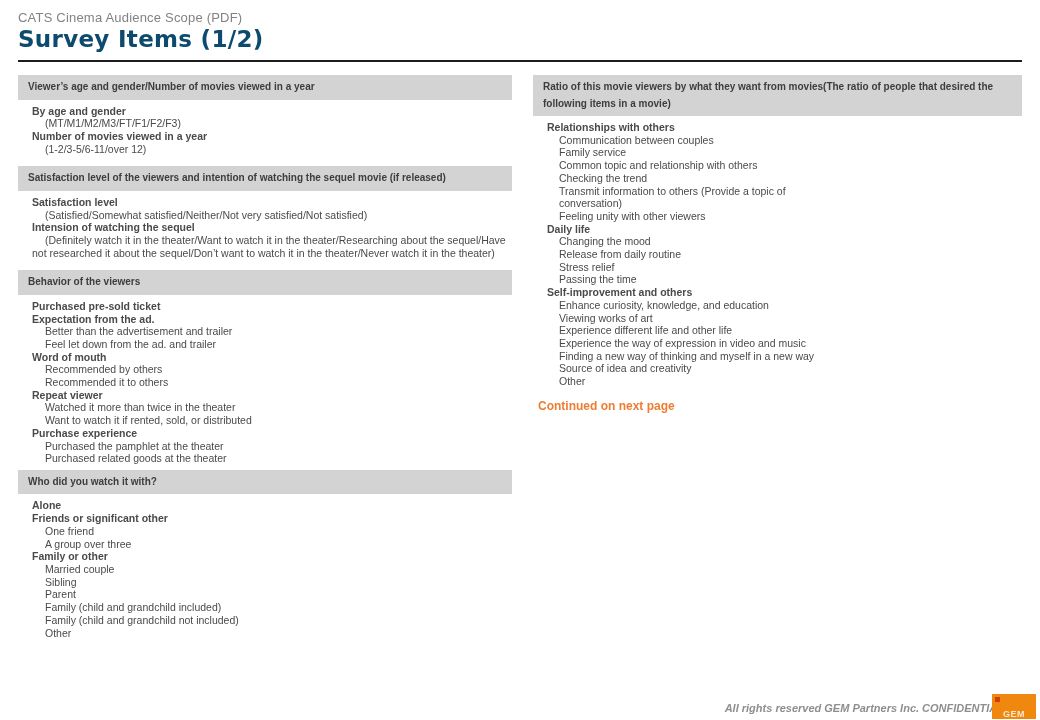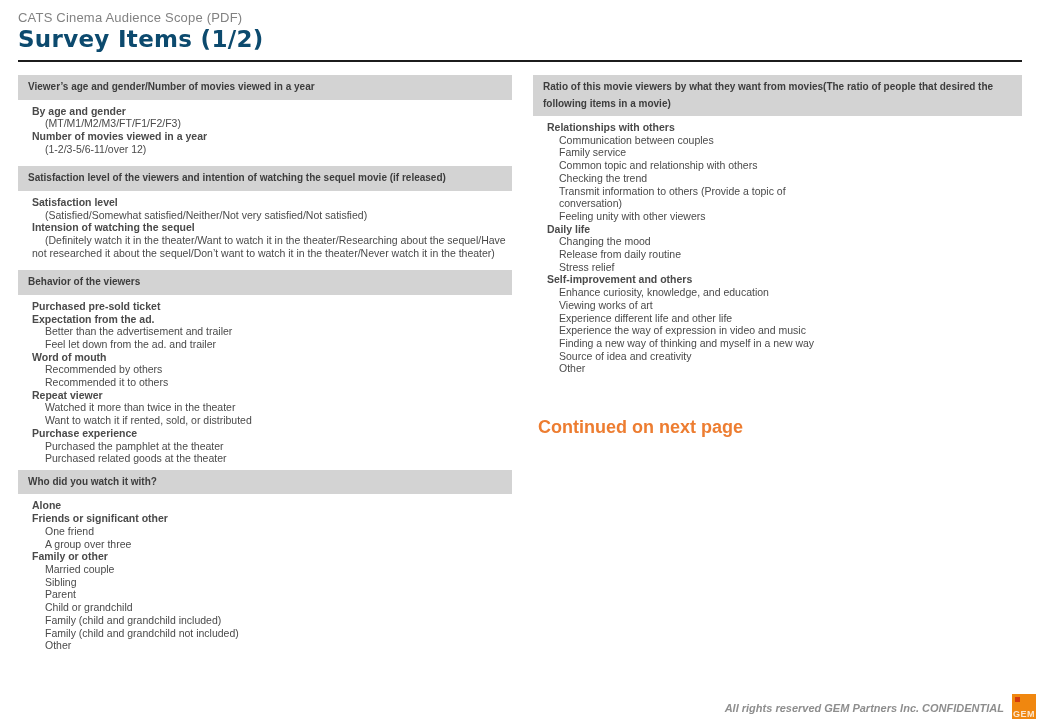--- a/index.html
+++ b/index.html
@@ -74,40 +74,40 @@
     white-space: pre-line;
   }
   
   .group-item.hang {
     padding-left: 14px;
     text-indent: 13px;
   }
 
   
   .continued {
-    margin-top: 42px;
+    margin-top: 11px;
     padding-left: 5px;
-    font-size: 18px;
+    font-size: 12px;
     font-weight: bold;
     color: #ed7d31;
   }
 
   
   .footer-text {
     position: absolute;
     right: 36px; bottom: 6px;
     font-size: 11px;
     font-style: italic;
     color: #8e8e8e;
     font-weight: bold;
   }
   .gem-logo {
     position: absolute;
     right: 4px; bottom: 1px;
-    width: 24px; height: 25px;
+    width: 44px; height: 25px;
     background: #f0870f;
   }
   .gem-logo .logo-dot {
     position: absolute;
     top: 3px; left: 3px;
     width: 5px; height: 5px;
     background: #d43a0d;
   }
   .gem-logo .logo-text {
     position: absolute;
@@ -172,21 +172,20 @@
     <div class="section-header">Who did you watch it with?</div>
     <div class="section-body">
           <div class="group-label">Alone</div>
           <div class="group-label">Friends or significant other</div>
           <div class="group-item hang">One friend</div>
           <div class="group-item hang">A group over three</div>
           <div class="group-label">Family or other</div>
           <div class="group-item hang">Married couple</div>
           <div class="group-item hang">Sibling</div>
           <div class="group-item hang">Parent</div>
-          <div class="group-item hang">Child or grandchild</div>
           <div class="group-item hang">Family (child and grandchild included)</div>
           <div class="group-item hang">Family (child and grandchild not included)</div>
           <div class="group-item hang">Other</div>
         </div>
   </section>
 </div>
   <div class="col-right">
     <div id="right-col">
   <section class="section">
     <div class="section-header">Ratio of this movie viewers  by what they want from movies(The ratio of people that desired the following items in a movie)</div>
@@ -196,20 +195,21 @@
             <div class="group-item">Family service</div>
             <div class="group-item">Common topic and relationship with others</div>
             <div class="group-item">Checking the trend</div>
             <div class="group-item">Transmit information to others (Provide a topic of
 conversation)</div>
             <div class="group-item">Feeling unity with other viewers</div>
             <div class="group-label">Daily life</div>
             <div class="group-item">Changing the mood</div>
             <div class="group-item">Release from daily routine</div>
             <div class="group-item">Stress relief</div>
+            <div class="group-item">Passing the time</div>
             <div class="group-label">Self-improvement and others</div>
             <div class="group-item">Enhance curiosity, knowledge, and education</div>
             <div class="group-item">Viewing works of art</div>
             <div class="group-item">Experience different life and other life</div>
             <div class="group-item">Experience the way of expression in video and music</div>
             <div class="group-item">Finding a new way of thinking and myself in a new way</div>
             <div class="group-item">Source of idea and creativity</div>
             <div class="group-item">Other</div>
           </div>
   </section>

